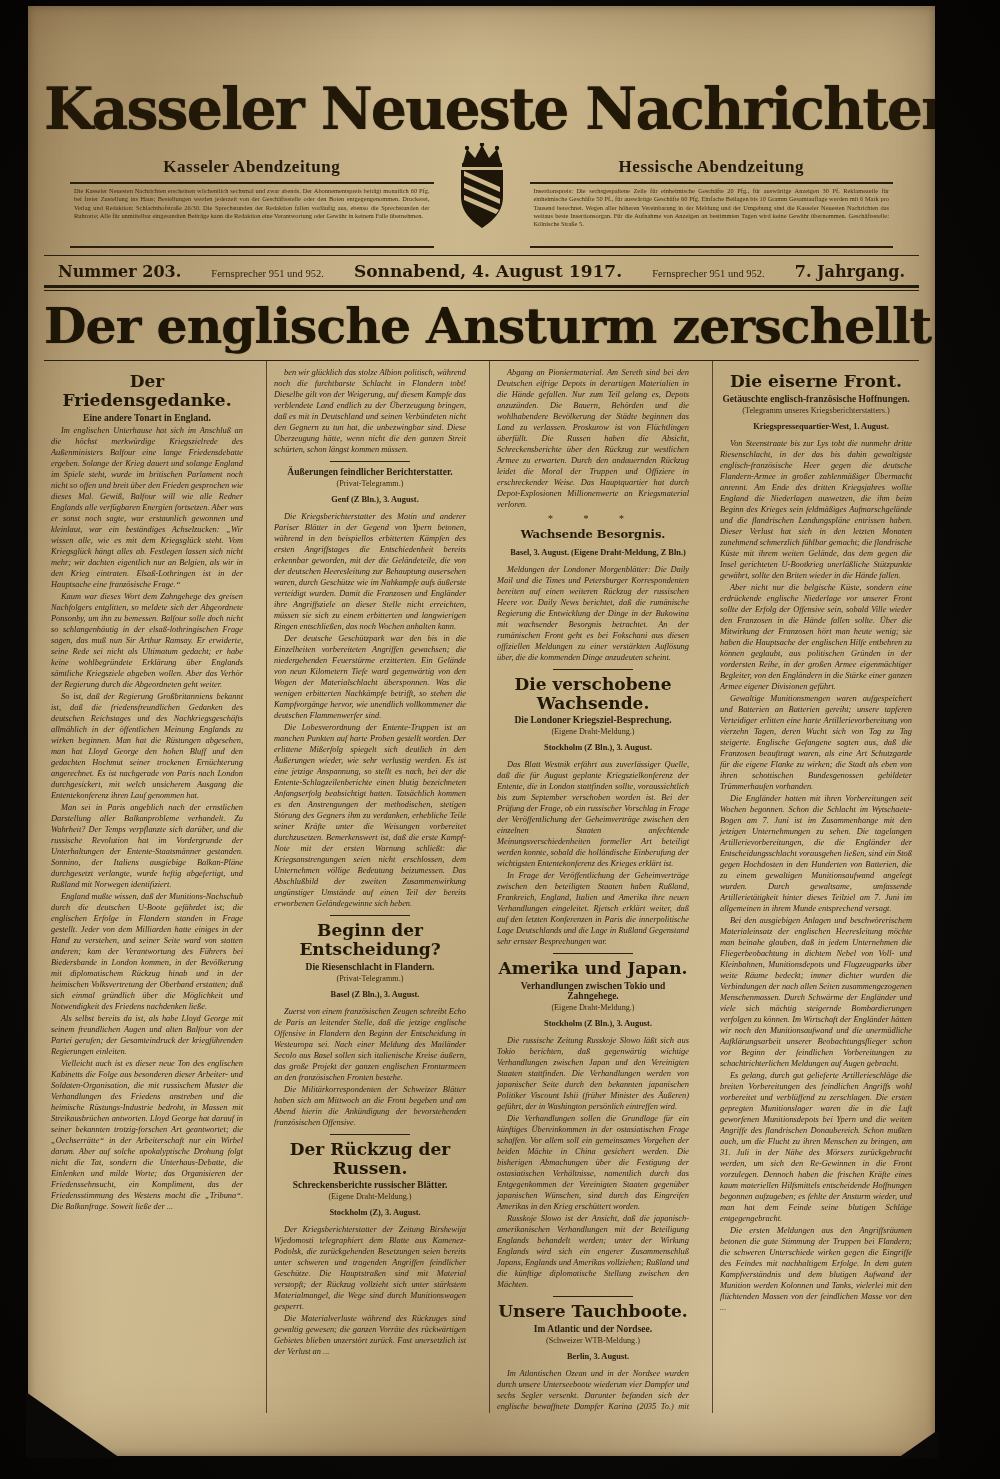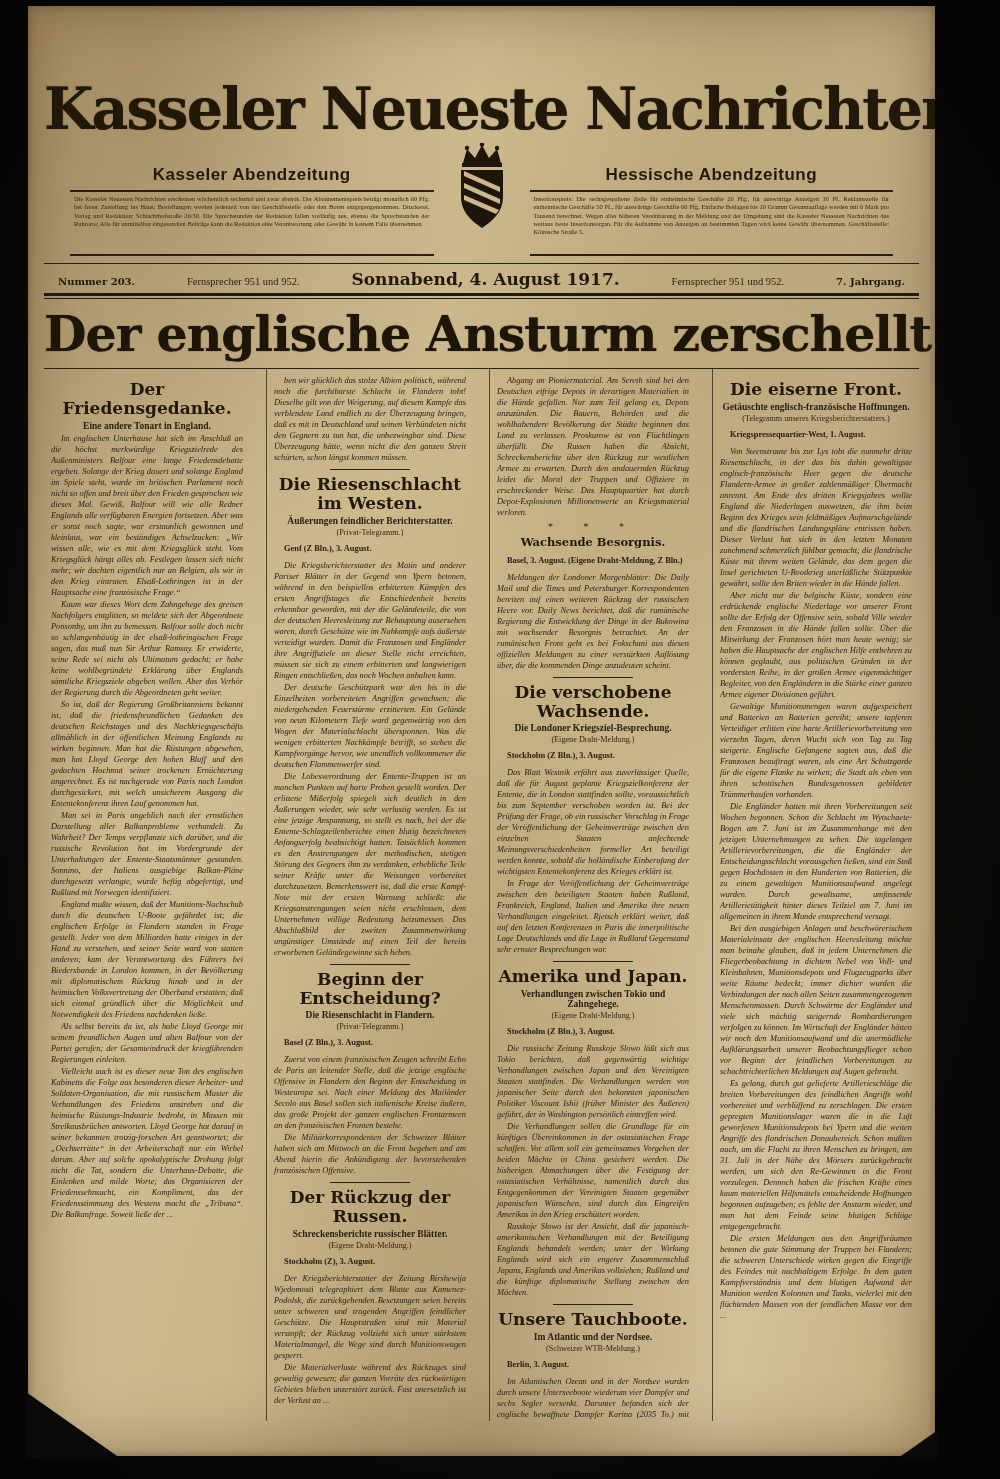--- a/index.html
+++ b/index.html
@@ -19,51 +19,51 @@
   .notch.bl{left:26px;top:1392px;width:94px;height:66px;clip-path:polygon(0 0,0 100%,100% 100%);}
   .notch.br{left:898px;top:1430px;width:40px;height:28px;clip-path:polygon(100% 0,0 100%,100% 100%);}
 
   
   .masthead-title{margin:74px 0 4px 0;text-align:center;
     font-family:"DejaVu Serif",serif;font-weight:700;font-size:57px;line-height:1;
     letter-spacing:-2px;color:#211808;white-space:nowrap;
     text-shadow:0 0 1px rgba(35,22,8,.75);}
   .sub-row{display:flex;align-items:flex-start;margin:14px 26px 0 26px;}
   .sub-col{flex:1;}
-  .subtitle{font-family:Liberation Sans, sans-serif;font-weight:700;font-size:17px;
-    text-align:center;color:#231a0a;margin:14px 0 5px 0;letter-spacing:0.5px;}
+  .subtitle{font-family:Liberation Serif, serif;font-weight:700;font-size:17px;
+    text-align:center;color:#231a0a;margin:6px 0 5px 0;letter-spacing:0.5px;}
   .imprint{border-top:2px solid #2a2010;border-bottom:2px solid #2a2010;
     font-size:6.4px;line-height:1.3;text-align:justify;padding:3px 4px;height:56px;
     overflow:hidden;color:#33270f;}
   .crest{width:96px;flex:0 0 96px;display:flex;justify-content:center;margin-top:-8px;}
 
   
   .dateline{display:flex;align-items:baseline;justify-content:space-between;
     border-top:1.5px solid #2a2010;margin-top:7px;padding:5px 14px 4px 14px;}
-  .dl-bold{font-family:"DejaVu Serif",serif;font-weight:700;font-size:10px;color:#221908;}
+  .dl-bold{font-family:"DejaVu Serif",serif;font-weight:700;font-size:16px;color:#221908;}
   .dl-date{font-size:17px;}
   .dl-small{font-size:10.5px;font-weight:400;color:#2e2310;}
   .heavy-rule{height:2px;border-top:3px solid #221a0b;border-bottom:1px solid #221a0b;margin:0;}
 
   
   .main-headline{margin:10px 0 8px 0;text-align:center;white-space:nowrap;
     font-family:"DejaVu Serif",serif;font-weight:700;font-size:49px;line-height:1.05;
     letter-spacing:-1px;color:#1d1506;text-shadow:0 0 1px rgba(30,20,6,.8);}
 
   
   .columns{display:flex;border-top:1.5px solid #2a2010;height:1052px;overflow:hidden;gap:16px;}
   .col{flex:1 1 0;min-width:0;padding:6px 7px 0 7px;overflow:hidden;}
   .col + .col{border-left:1px solid rgba(42,32,16,.75);}
 
   h3.art-headline{font-family:"DejaVu Serif",serif;font-weight:700;text-align:center;
     font-size:17px;line-height:1.1;margin:5px 0 3px 0;color:#221908;}
   h3.art-headline.minor{font-size:11.5px;margin:4px 0 2px 0;}
   .art-subhead{font-weight:700;font-size:9.5px;text-align:center;margin:0 0 2px 0;color:#2a2010;}
   .art-source{font-size:8.2px;text-align:center;margin:0 0 2px 0;color:#32260f;}
-  .art-dateline{font-size:8.4px;font-weight:700;text-align:left;text-indent:10px;margin:7px 0;color:#2a2010;}
+  .art-dateline{font-size:8.4px;font-weight:700;text-align:center;text-indent:10px;margin:7px 0;color:#2a2010;}
   .body{font-size:8.4px;line-height:1.31;text-align:justify;color:#2b2114;}
   .body p{margin:0 0 1px 0;text-indent:10px;font-style:italic;}
   .art-rule{width:42%;height:1px;background:#2a2010;margin:6px auto 5px auto;}
   .stars{text-align:center;font-size:10px;letter-spacing:14px;color:#2a2010;margin:3px 0;}
 </style>
 </head>
 <body>
 
 <div class="scan">
   <div class="paper">
@@ -128,21 +128,20 @@
       </section>
 
       <section class="col">
         <article>
           <div class="body">
               <p>ben wir glücklich das stolze Albion politisch, während noch die furchtbarste Schlacht in Flandern tobt! Dieselbe gilt von der Weigerung, auf diesem Kampfe das verblendete Land endlich zu der Überzeugung bringen, daß es mit in Deutschland und seinen Verbündeten nicht den Gegnern zu tun hat, die unbezwingbar sind. Diese Überzeugung hätte, wenn nicht die den ganzen Streit schürten, schon längst kommen müssen.</p>
             </div>
         </article>
         <div class="art-rule"></div>
         <article>
-          <h3 class="art-headline">Die Riesenschlacht im Westen.</h3>
           <div class="art-subhead">Äußerungen feindlicher Berichterstatter.</div>
           <div class="art-source">(Privat-Telegramm.)</div>
           <div class="art-dateline">Genf (Z Bln.), 3. August.</div>
           <div class="body">
               <p>Die Kriegsberichterstatter des Matin und anderer Pariser Blätter in der Gegend von Ypern betonen, während in den beispiellos erbitterten Kämpfen des ersten Angriffstages die Entschiedenheit bereits erkennbar geworden, mit der die Geländeteile, die von der deutschen Heeresleitung zur Behauptung ausersehen waren, durch Geschütze wie im Nahkampfe aufs äußerste verteidigt wurden. Damit die Franzosen und Engländer ihre Angriffsziele an dieser Stelle nicht erreichten, müssen sie sich zu einem erbitterten und langwierigen Ringen entschließen, das noch Wochen anhalten kann.</p>
               <p>Der deutsche Geschützpark war den bis in die Einzelheiten vorbereiteten Angriffen gewachsen; die niedergehenden Feuerstürme erzitterten. Ein Gelände von neun Kilometern Tiefe ward gegenwärtig von den Wogen der Materialschlacht übersponnen. Was die wenigen erbitterten Nachkämpfe betrifft, so stehen die Kampfvorgänge hervor, wie unendlich vollkommener die deutschen Flammenwerfer sind.</p>
               <p>Die Lobesverordnung der Entente-Truppen ist an manchen Punkten auf harte Proben gestellt worden. Der erlittene Mißerfolg spiegelt sich deutlich in den Äußerungen wieder, wie sehr verlustig werden. Es ist eine jetzige Anspannung, so stellt es nach, bei der die Entente-Schlagzeilenberichte einen blutig bezeichneten Anfangserfolg beabsichtigt hatten. Tatsächlich kommen es den Anstrengungen der methodischen, stetigen Störung des Gegners ihm zu verdanken, erhebliche Teile seiner Kräfte unter die Weisungen vorbereitet durchzusetzen. Bemerkenswert ist, daß die erste Kampf-Note mit der ersten Warnung schließt: die Kriegsanstrengungen seien nicht erschlossen, dem Unternehmen völlige Bedeutung beizumessen. Das Abschlußbild der zweiten Zusammenwirkung ungünstiger Umstände auf einen Teil der bereits erworbenen Geländegewinne sich heben.</p>
             </div>
         </article>
         <div class="art-rule"></div>

